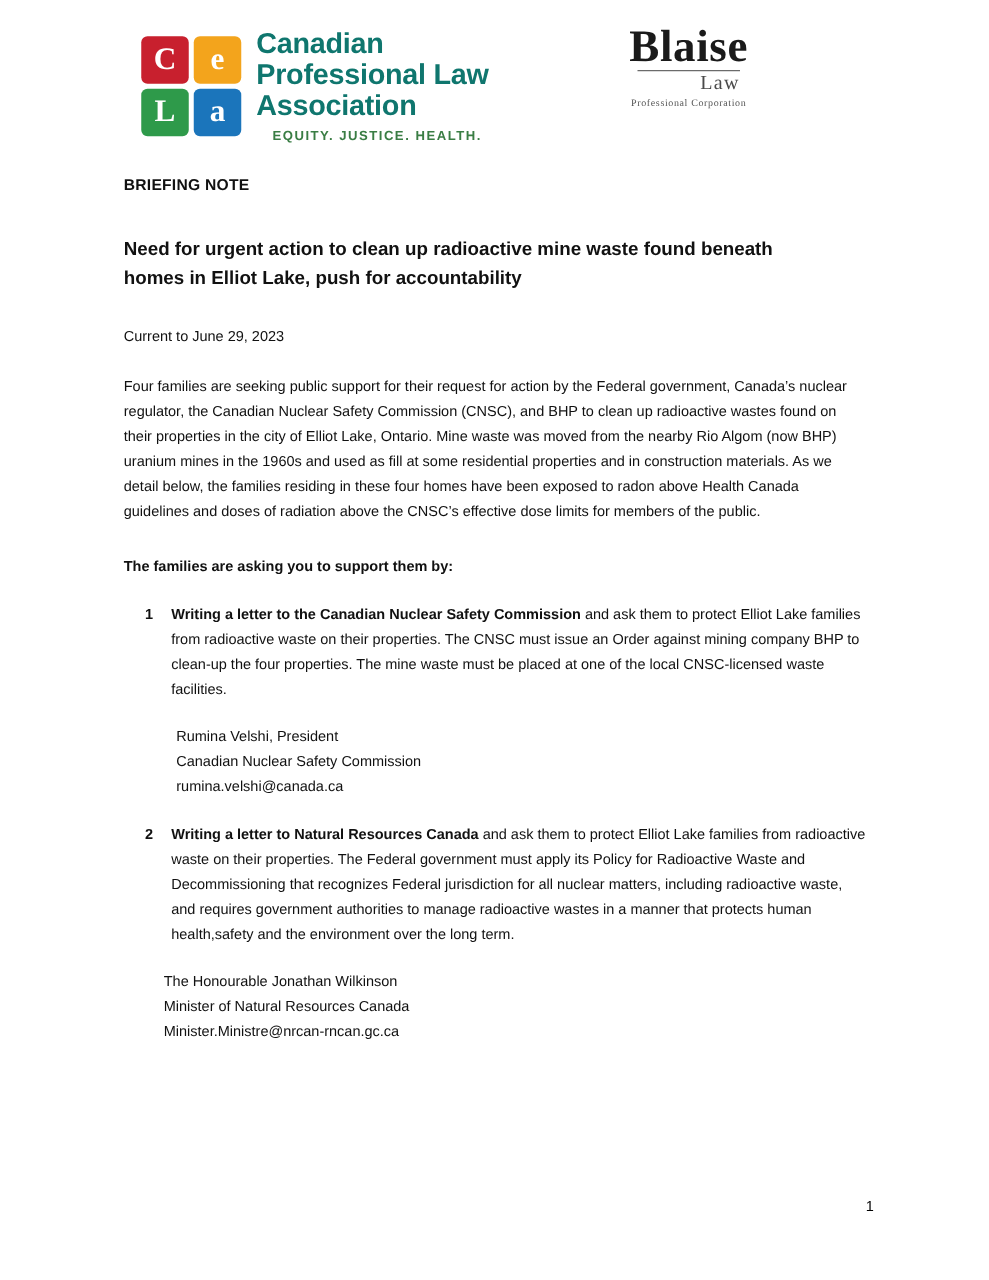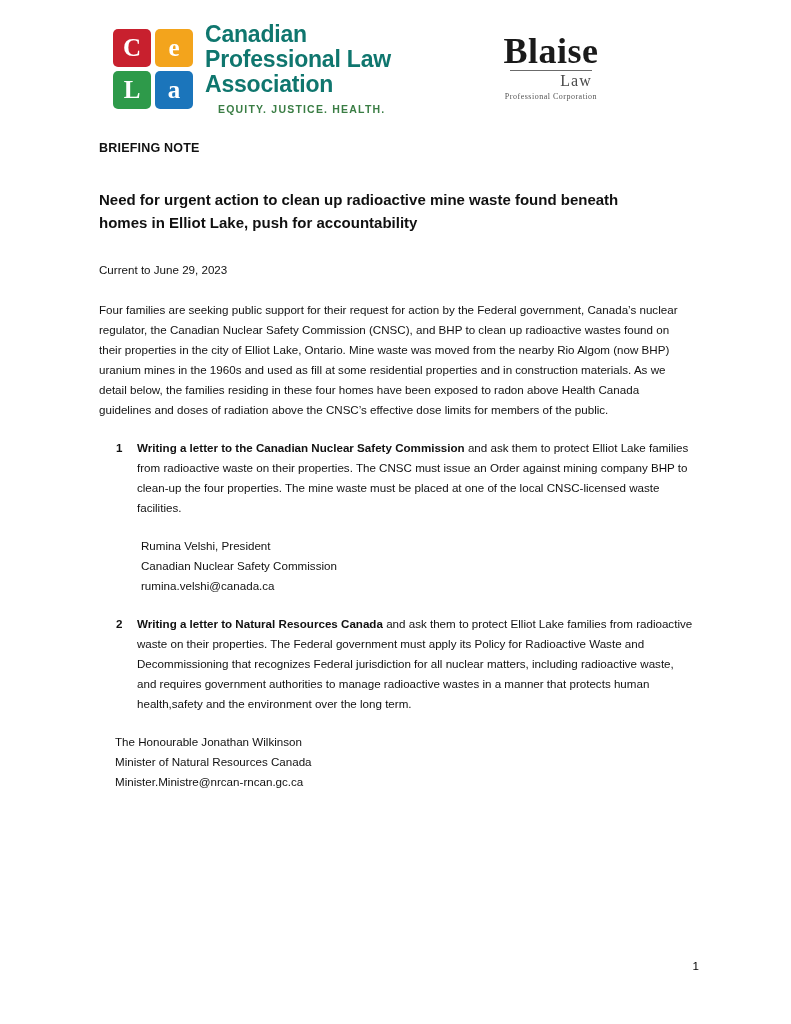--- a/index.html
+++ b/index.html
@@ -80,21 +80,20 @@
   .cela-tag {
     margin-top: 6px;
     font-size: 10.5px;
     font-weight: 700;
     letter-spacing: 1.2px;
     color: #3a7d44;
     padding-left: 13px;
   }
   .blaise-logo {
     margin-left: 80px;
-    margin-top: 14px;
     text-align: center;
     width: 160px;
   }
   .blaise-name {
     font-family: "Liberation Serif", serif;
     font-size: 36px;
     font-weight: 700;
     color: #1a1a1a;
     line-height: 38px;
     letter-spacing: 0.5px;
@@ -165,21 +164,21 @@
     padding-left: 17px;
     box-sizing: border-box;
     font-size: 11.6px;
   }
   .item-body {
     flex: 1;
   }
   .item-body b { font-weight: 700; }
   .contact {
     margin-top: 18px;
-    margin-left: 16px;
+    margin-left: 32px;
     line-height: 20px;
   }
   .contact.indent-1 { margin-left: 42px; }
   .page-num {
     position: absolute;
     right: 92px;
     bottom: 52px;
     font-size: 11.6px;
   }
 </style>
@@ -216,20 +215,21 @@
   <div class="content">
 
     <div class="doc-type">BRIEFING NOTE</div>
 
     <div class="doc-title">Need for urgent action to clean up radioactive mine waste found beneath homes in Elliot Lake, push for accountability</div>
 
     <div class="doc-date">Current to June 29, 2023</div>
 
     <div class="para">Four families are seeking public support for their request for action by the Federal government, Canada’s nuclear regulator, the Canadian Nuclear Safety Commission (CNSC), and BHP to clean up radioactive wastes found on their properties in the city of Elliot Lake, Ontario. Mine waste was moved from the nearby Rio Algom (now BHP) uranium mines in the 1960s and used as fill at some residential properties and in construction materials. As we detail below, the families residing in these four homes have been exposed to radon above Health Canada guidelines and doses of radiation above the CNSC’s effective dose limits for members of the public.</div>
 
+    <div class="ask-intro">The families are asking you to support them by:</div>
 
     <div class="numbered">
       <div class="num">1</div>
       <div class="item-body"><b>Writing a letter to the Canadian Nuclear Safety Commission</b><span> and ask them to protect Elliot Lake families from radioactive waste on their properties. The CNSC must issue an Order against mining company BHP to clean-up the four properties. The mine waste must be placed at one of the local CNSC-licensed waste facilities.</span></div>
     </div>
     <div class="contact indent-1">
       <div>Rumina Velshi, President</div>
       <div>Canadian Nuclear Safety Commission</div>
       <div>rumina.velshi@canada.ca</div>
     </div>

